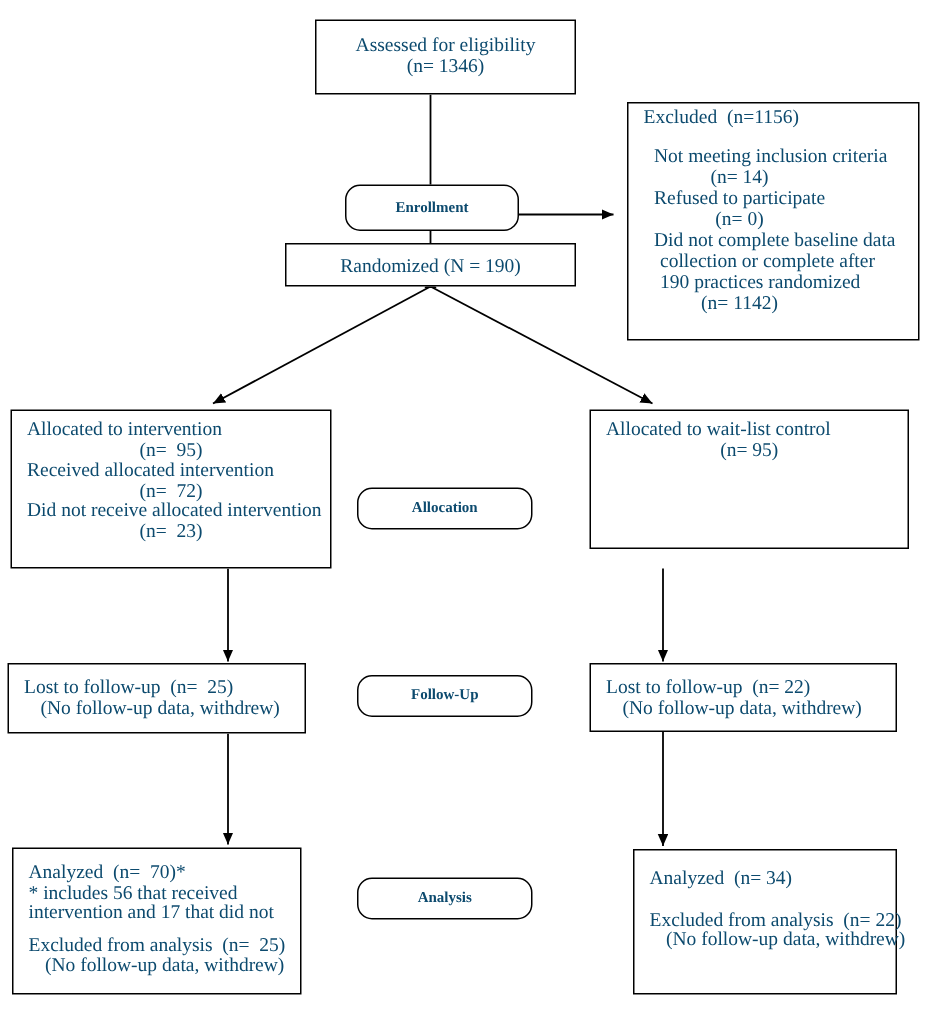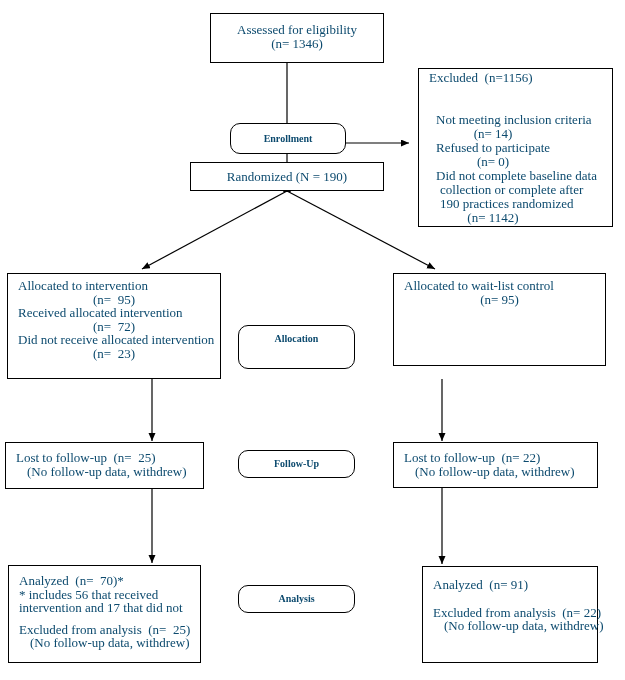--- a/index.html
+++ b/index.html
@@ -25,21 +25,21 @@
     font-weight: bold;
     text-align: center;
     font-size: 10px;
   }
   .ln { white-space: pre; }
   .c  { text-align: center; }
   .p1 { padding-left: 10px; }
   .p2 { padding-left: 17px; }
   .p3 { padding-left: 21px; }
   .num { text-align: center; padding-right: 45px; }
-  .gap12 { margin-top: 28px; }
+  .gap12 { margin-top: 12px; }
   .gap8  { margin-top: 8px; }
   .gap14 { margin-top: 14px; }
   #connectors { position: absolute; left: 0; top: 0; pointer-events: none; }
 </style>
 </head>
 <body>
 
 <div id="canvas">
 
   <svg id="connectors" width="625" height="680">
@@ -94,21 +94,21 @@
     <div class="ln c">(n=  72)</div>
     <div class="ln p1">Did not receive allocated intervention</div>
     <div class="ln c">(n=  23)</div>
   </div>
 
   <div class="box" style="left:393px; top:273px; width:213px; height:93px; padding-top:5px;">
     <div class="ln p1">Allocated to wait-list control</div>
     <div class="ln c">(n= 95)</div>
   </div>
 
-  <div class="box rounded" style="left:238px; top:325px; width:117px; height:44px; line-height:26px;">
+  <div class="box rounded" style="left:238px; top:325px; width:117px; height:28px; line-height:26px;">
     <span>Allocation</span>
   </div>
 
   <div class="box" style="left:5px; top:442px; width:199px; height:47px; padding-top:8px; line-height:14px;">
     <div class="ln p1">Lost to follow-up  (n=  25)</div>
     <div class="ln p3">(No follow-up data, withdrew)</div>
   </div>
 
   <div class="box" style="left:393px; top:442px; width:205px; height:46px; padding-top:8px; line-height:14px;">
     <div class="ln p1">Lost to follow-up  (n= 22)</div>
@@ -121,21 +121,21 @@
 
   <div class="box" style="left:8px; top:565px; width:193px; height:98px; padding-top:8px;">
     <div class="ln p1">Analyzed  (n=  70)*</div>
     <div class="ln p1">* includes 56 that received</div>
     <div class="ln p1">intervention and 17 that did not</div>
     <div class="ln p1 gap8">Excluded from analysis  (n=  25)</div>
     <div class="ln p3">(No follow-up data, withdrew)</div>
   </div>
 
   <div class="box" style="left:422px; top:566px; width:176px; height:97px; padding-top:11px;">
-    <div class="ln p1">Analyzed  (n= 91)</div>
+    <div class="ln p1">Analyzed  (n= 34)</div>
     <div class="ln p1 gap14">Excluded from analysis  (n= 22)</div>
     <div class="ln p3">(No follow-up data, withdrew)</div>
   </div>
 
   <div class="box rounded" style="left:238px; top:585px; width:117px; height:28px; line-height:26px;">
     <span>Analysis</span>
   </div>
 
 </div>
 

